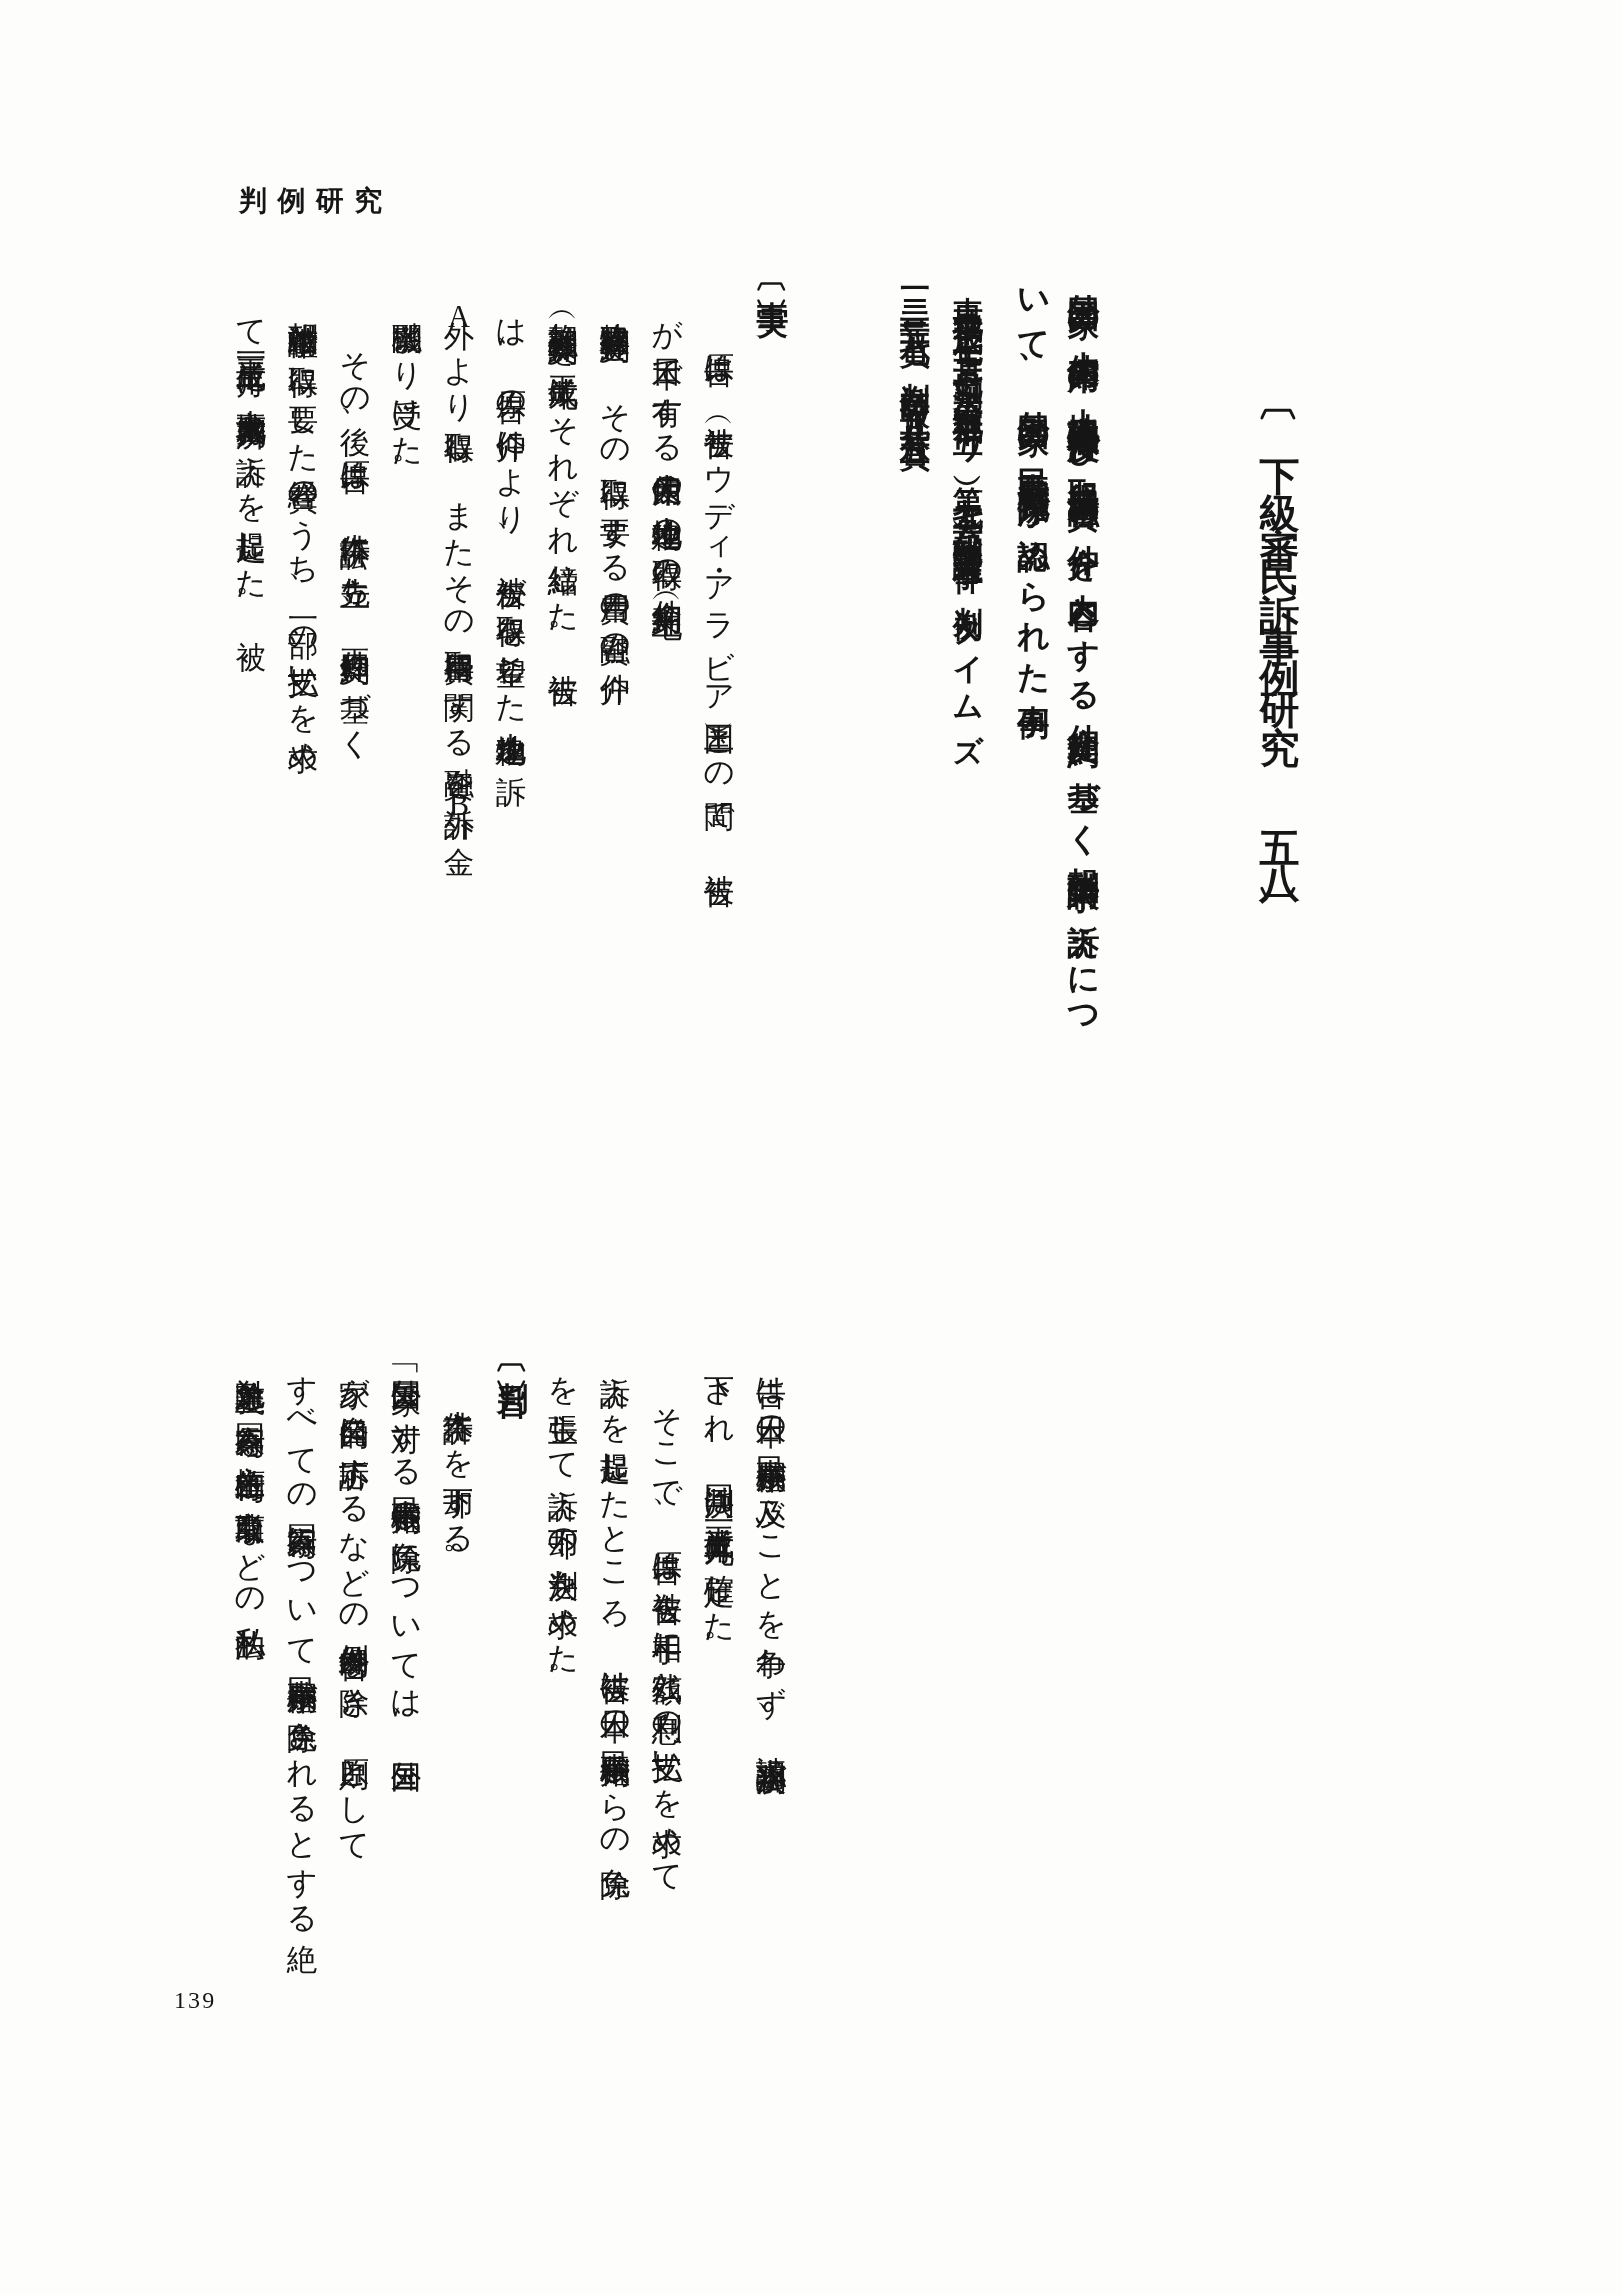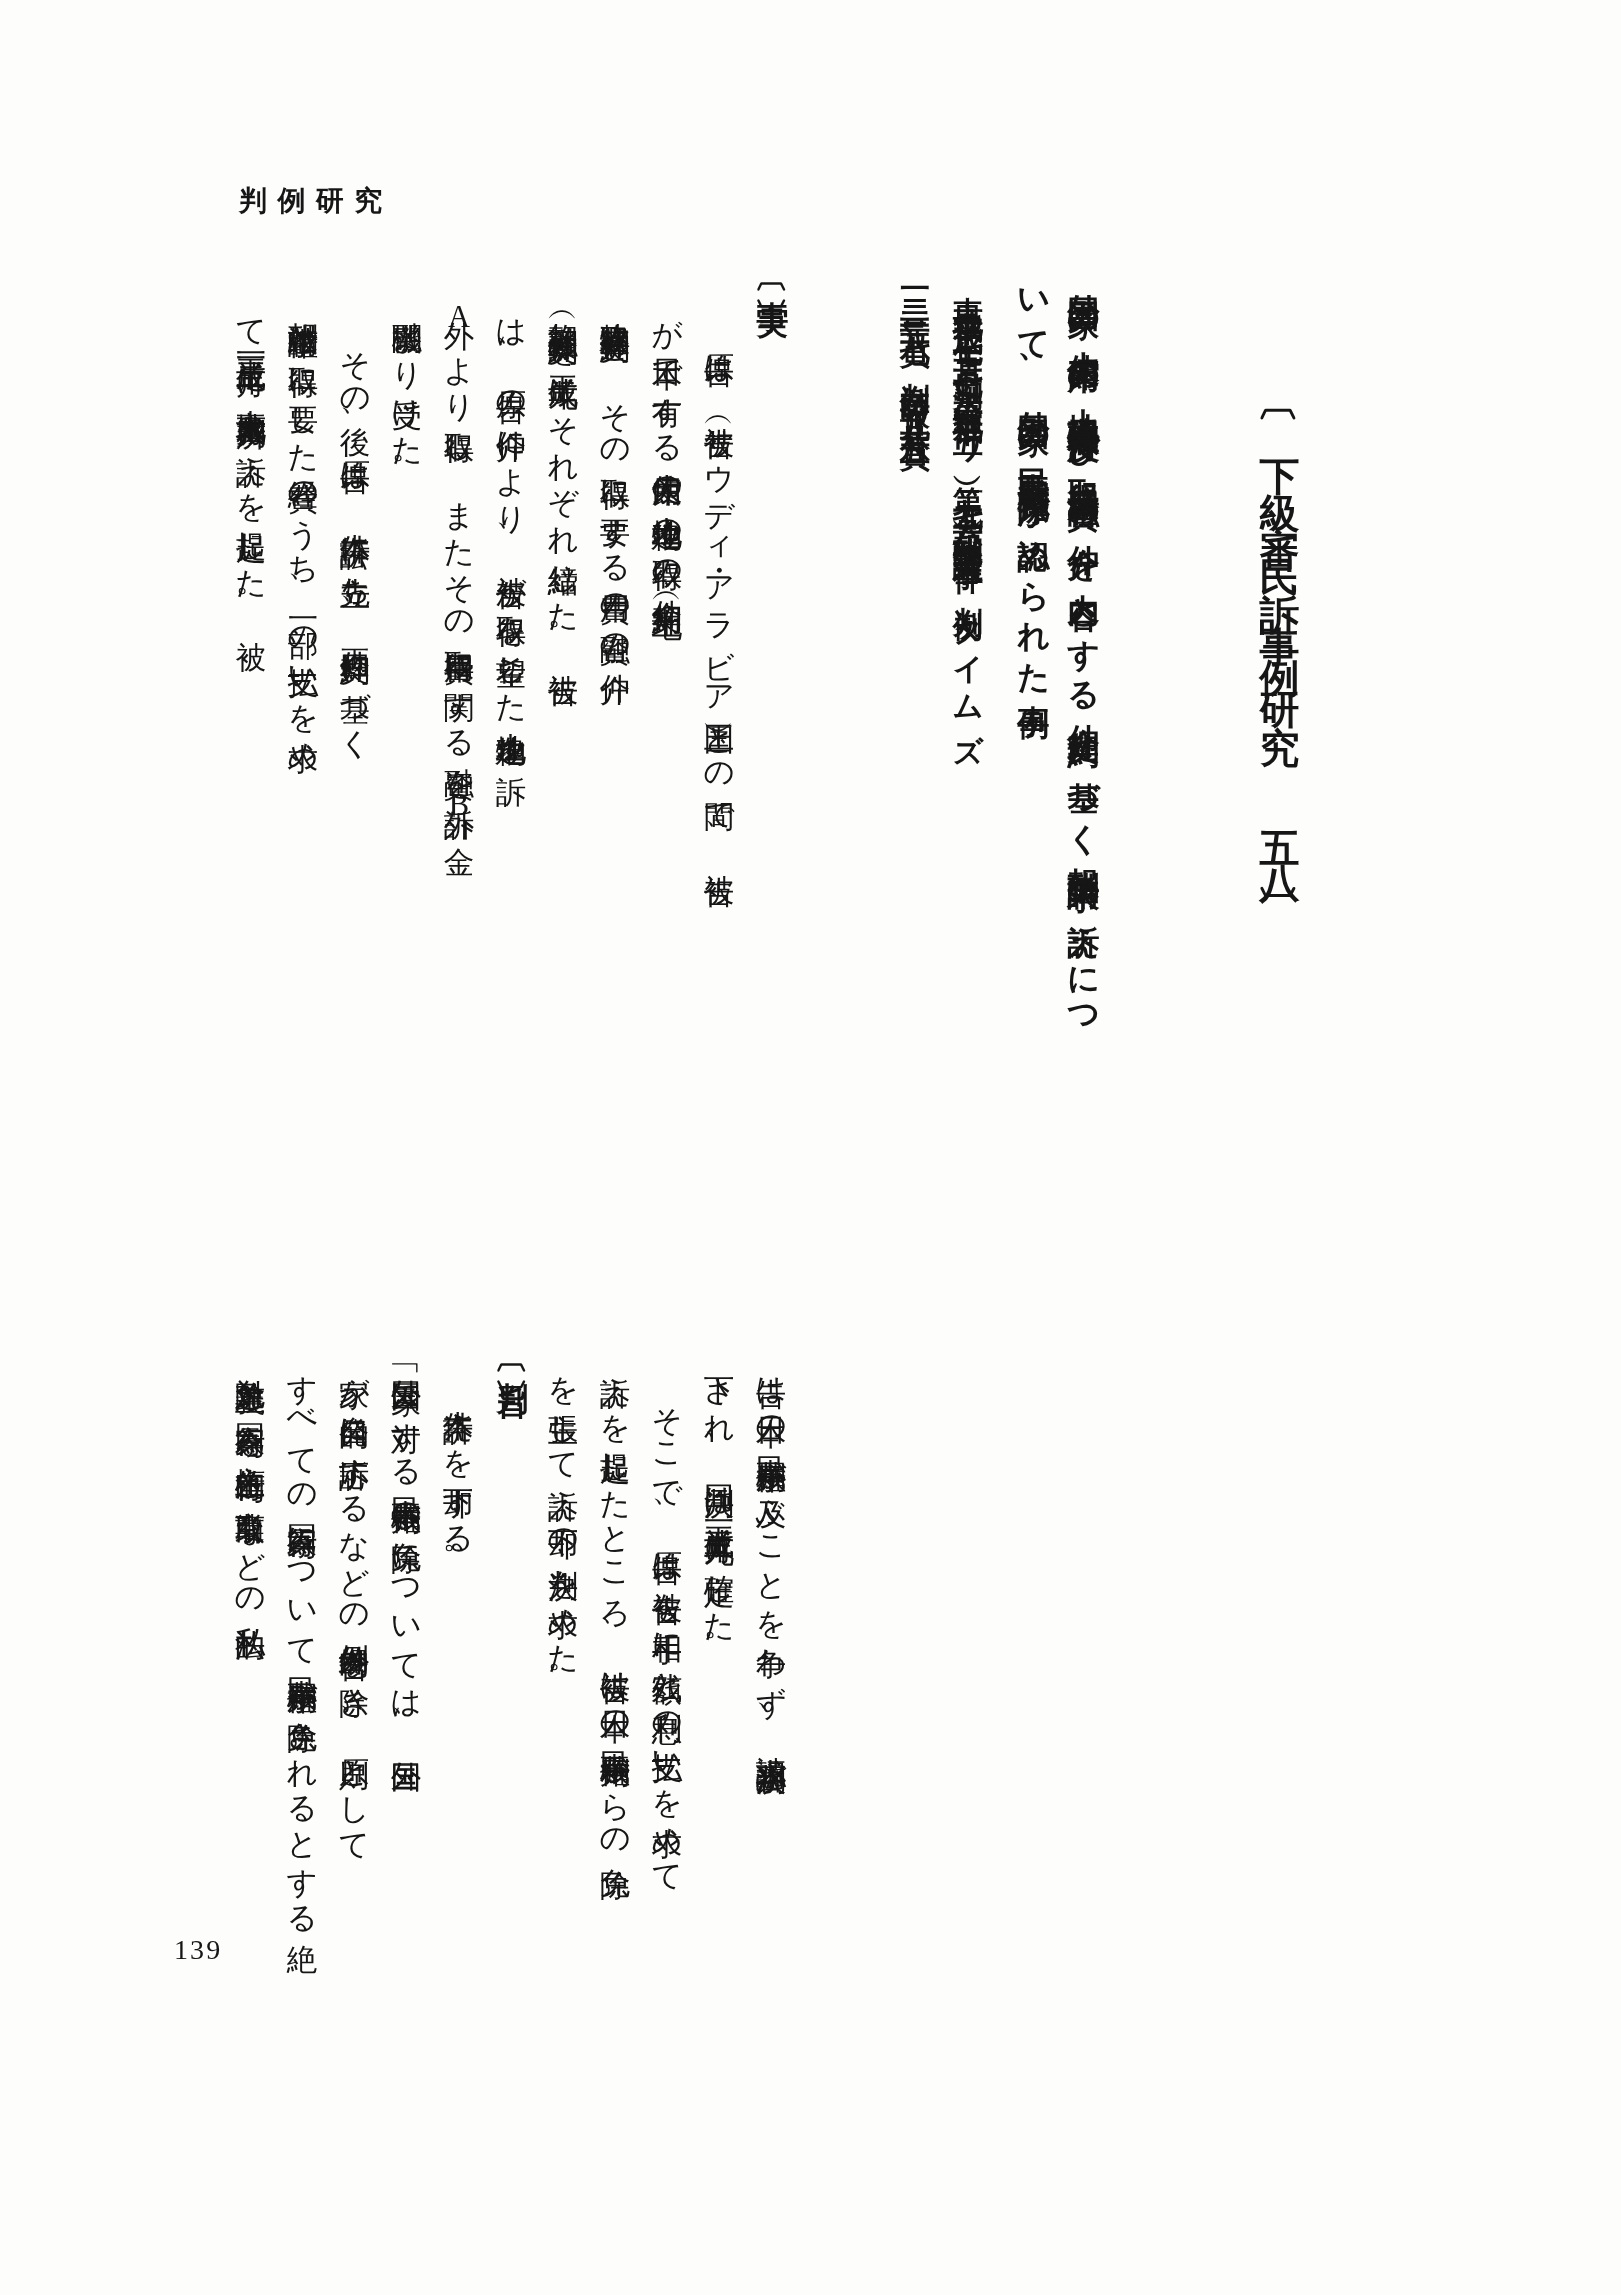--- a/index.html
+++ b/index.html
@@ -68,22 +68,22 @@
   .facts-continued{
     left:537px;top:1354px;
     width:260px;height:882px;
   }
   .judgment-body{
     left:224px;top:1354px;
     width:260px;height:882px;
   }
   .page-number{
     position:absolute;
-    left:174px;top:1934px;
-    font-size:28px;
+    left:174px;top:1987px;
+    font-size:24px;
     letter-spacing:2.1px;
   }
 </style>
 </head>
 <body>
 
 <div class="page">
 
   <div class="running-head">判例研究</div>
 

